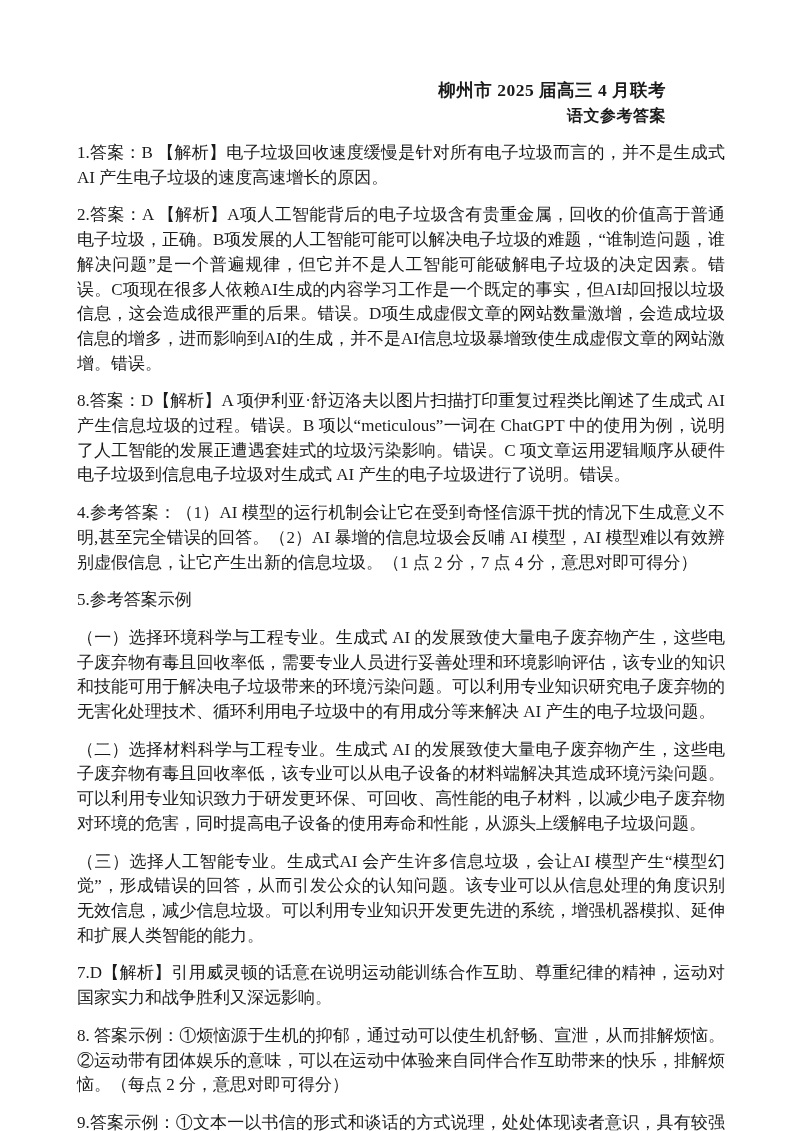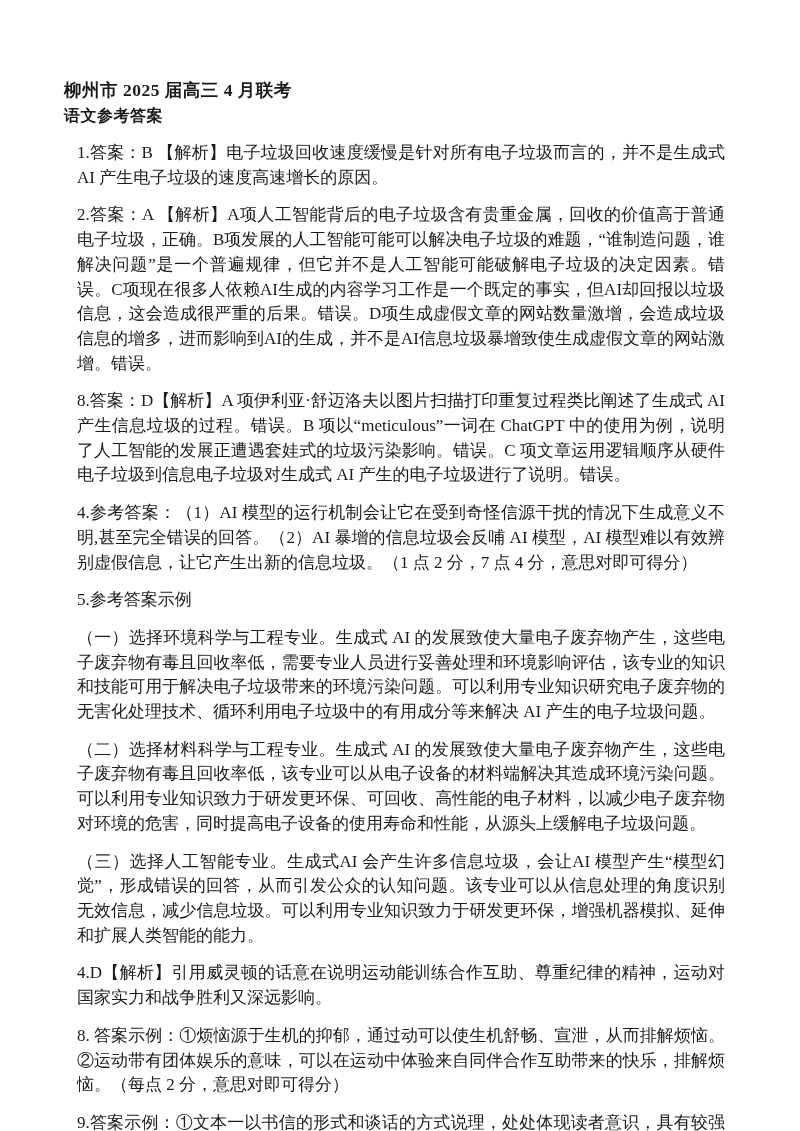--- a/index.html
+++ b/index.html
@@ -16,21 +16,21 @@
     position: relative;
     width: 800px;
     height: 1131px;
     background: #ffffff;
     color: #1b1b1b;
     font-family: "Liberation Serif", "DejaVu Serif", serif;
     box-sizing: border-box;
     padding: 78px 62px 0 64px;
   }
   .heading {
-    text-align: left;
+    text-align: right;
     
     padding-right: 72px;
   }
   .doc-title {
     font-size: 17.5px;
     font-weight: 600;
     line-height: 25px;
     margin: 0;
     letter-spacing: 0.5px;
   }
@@ -63,18 +63,18 @@
     <h2 class="doc-subtitle">语文参考答案</h2>
   </div>
   <div class="doc-body">
     <p>1.答案：B 【解析】电子垃圾回收速度缓慢是针对所有电子垃圾而言的，并不是生成式 AI 产生电子垃圾的速度高速增长的原因。</p>
     <p>2.答案：A 【解析】A项人工智能背后的电子垃圾含有贵重金属，回收的价值高于普通电子垃圾，正确。B项发展的人工智能可能可以解决电子垃圾的难题，“谁制造问题，谁解决问题”是一个普遍规律，但它并不是人工智能可能破解电子垃圾的决定因素。错误。C项现在很多人依赖AI生成的内容学习工作是一个既定的事实，但AI却回报以垃圾信息，这会造成很严重的后果。错误。D项生成虚假文章的网站数量激增，会造成垃圾信息的增多，进而影响到AI的生成，并不是AI信息垃圾暴增致使生成虚假文章的网站激增。错误。</p>
     <p>8.答案：D【解析】A 项伊利亚·舒迈洛夫以图片扫描打印重复过程类比阐述了生成式 AI 产生信息垃圾的过程。错误。B 项以“meticulous”一词在 ChatGPT 中的使用为例，说明了人工智能的发展正遭遇套娃式的垃圾污染影响。错误。C 项文章运用逻辑顺序从硬件电子垃圾到信息电子垃圾对生成式 AI 产生的电子垃圾进行了说明。错误。</p>
     <p>4.参考答案：（1）AI 模型的运行机制会让它在受到奇怪信源干扰的情况下生成意义不明,甚至完全错误的回答。（2）AI 暴增的信息垃圾会反哺 AI 模型，AI 模型难以有效辨别虚假信息，让它产生出新的信息垃圾。（1 点 2 分，7 点 4 分，意思对即可得分）</p>
     <p>5.参考答案示例</p>
     <p>（一）选择环境科学与工程专业。生成式 AI 的发展致使大量电子废弃物产生，这些电子废弃物有毒且回收率低，需要专业人员进行妥善处理和环境影响评估，该专业的知识和技能可用于解决电子垃圾带来的环境污染问题。可以利用专业知识研究电子废弃物的无害化处理技术、循环利用电子垃圾中的有用成分等来解决 AI 产生的电子垃圾问题。</p>
     <p>（二）选择材料科学与工程专业。生成式 AI 的发展致使大量电子废弃物产生，这些电子废弃物有毒且回收率低，该专业可以从电子设备的材料端解决其造成环境污染问题。可以利用专业知识致力于研发更环保、可回收、高性能的电子材料，以减少电子废弃物对环境的危害，同时提高电子设备的使用寿命和性能，从源头上缓解电子垃圾问题。</p>
-    <p>（三）选择人工智能专业。生成式AI 会产生许多信息垃圾，会让AI 模型产生“模型幻觉”，形成错误的回答，从而引发公众的认知问题。该专业可以从信息处理的角度识别无效信息，减少信息垃圾。可以利用专业知识致力于研发更环保，增强机器模拟、延伸和扩展人类智能的能力。</p>
-    <p>4.D【解析】引用威灵顿的话意在说明运动能训练合作互助、尊重纪律的精神，运动对国家实力和战争胜利又深远影响。</p>
+    <p>（三）选择人工智能专业。生成式AI 会产生许多信息垃圾，会让AI 模型产生“模型幻觉”，形成错误的回答，从而引发公众的认知问题。该专业可以从信息处理的角度识别无效信息，减少信息垃圾。可以利用专业知识开发更先进的系统，增强机器模拟、延伸和扩展人类智能的能力。</p>
+    <p>7.D【解析】引用威灵顿的话意在说明运动能训练合作互助、尊重纪律的精神，运动对国家实力和战争胜利又深远影响。</p>
     <p>8. 答案示例：①烦恼源于生机的抑郁，通过动可以使生机舒畅、宣泄，从而排解烦恼。②运动带有团体娱乐的意味，可以在运动中体验来自同伴合作互助带来的快乐，排解烦恼。（每点 2 分，意思对即可得分）</p>
     <p>9.答案示例：①文本一以书信的形式和谈话的方式说理，处处体现读者意识，具有较强的针</p>
   </div>
 </div>
 
 </body></html>

